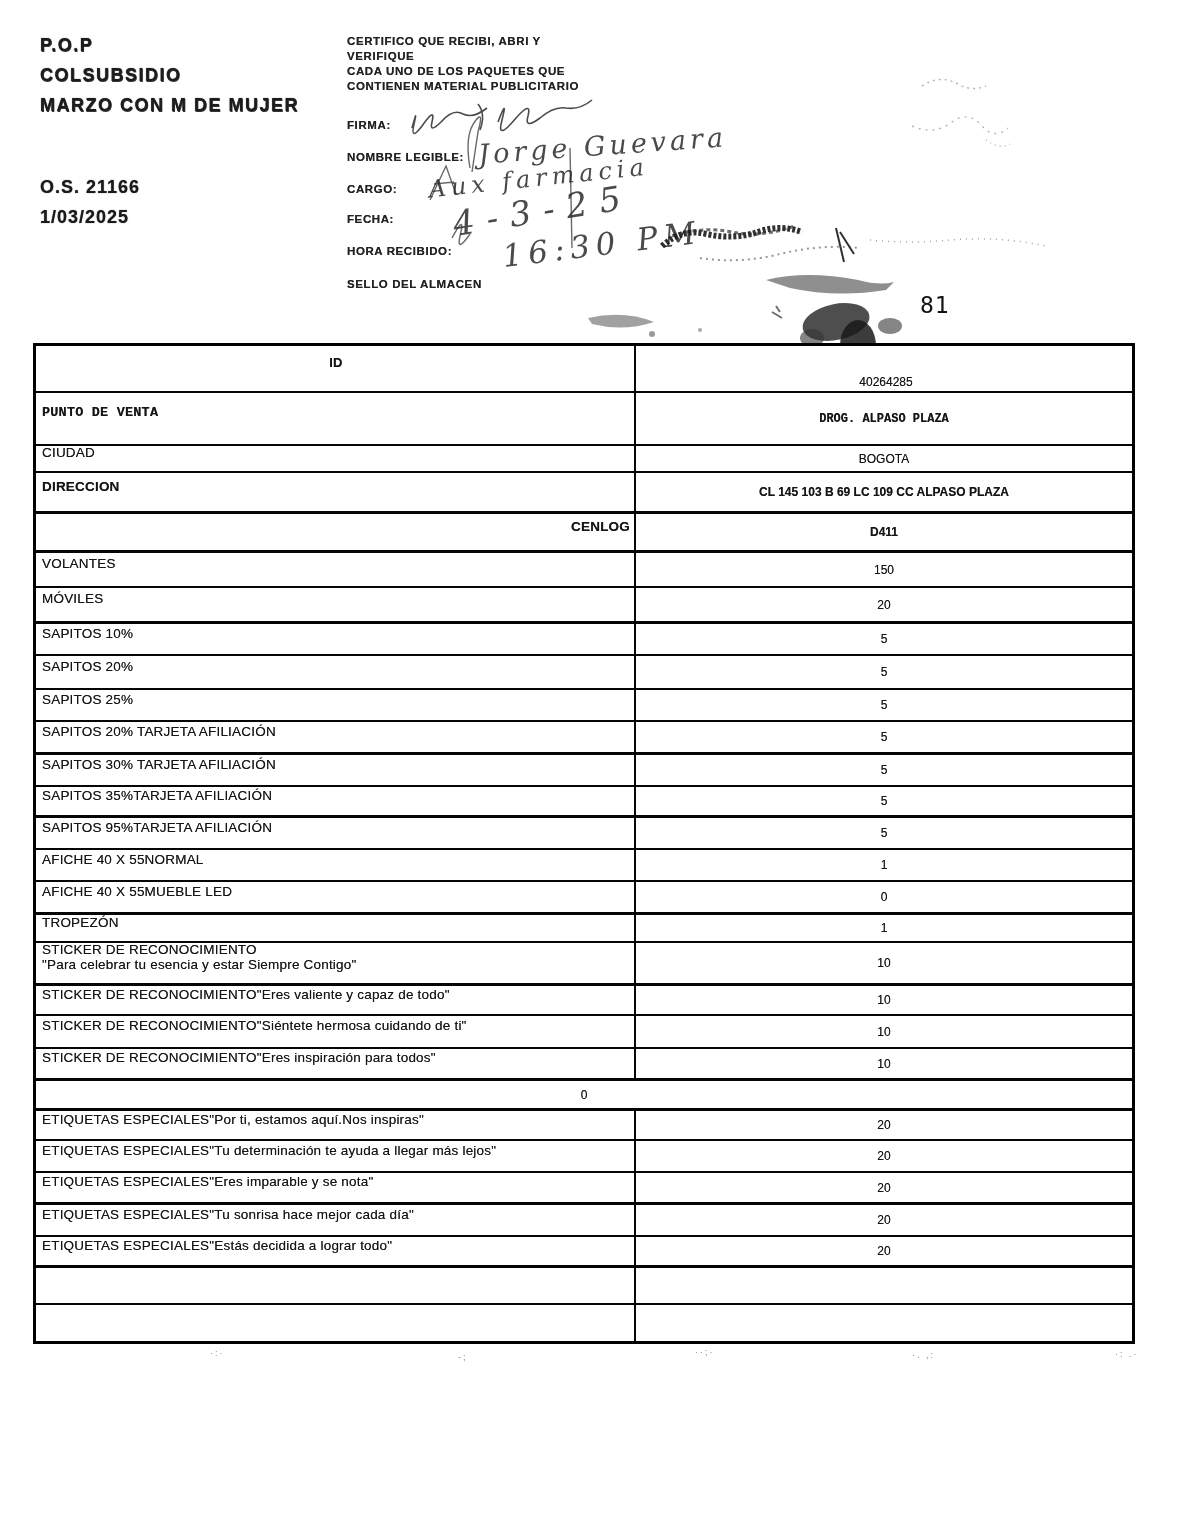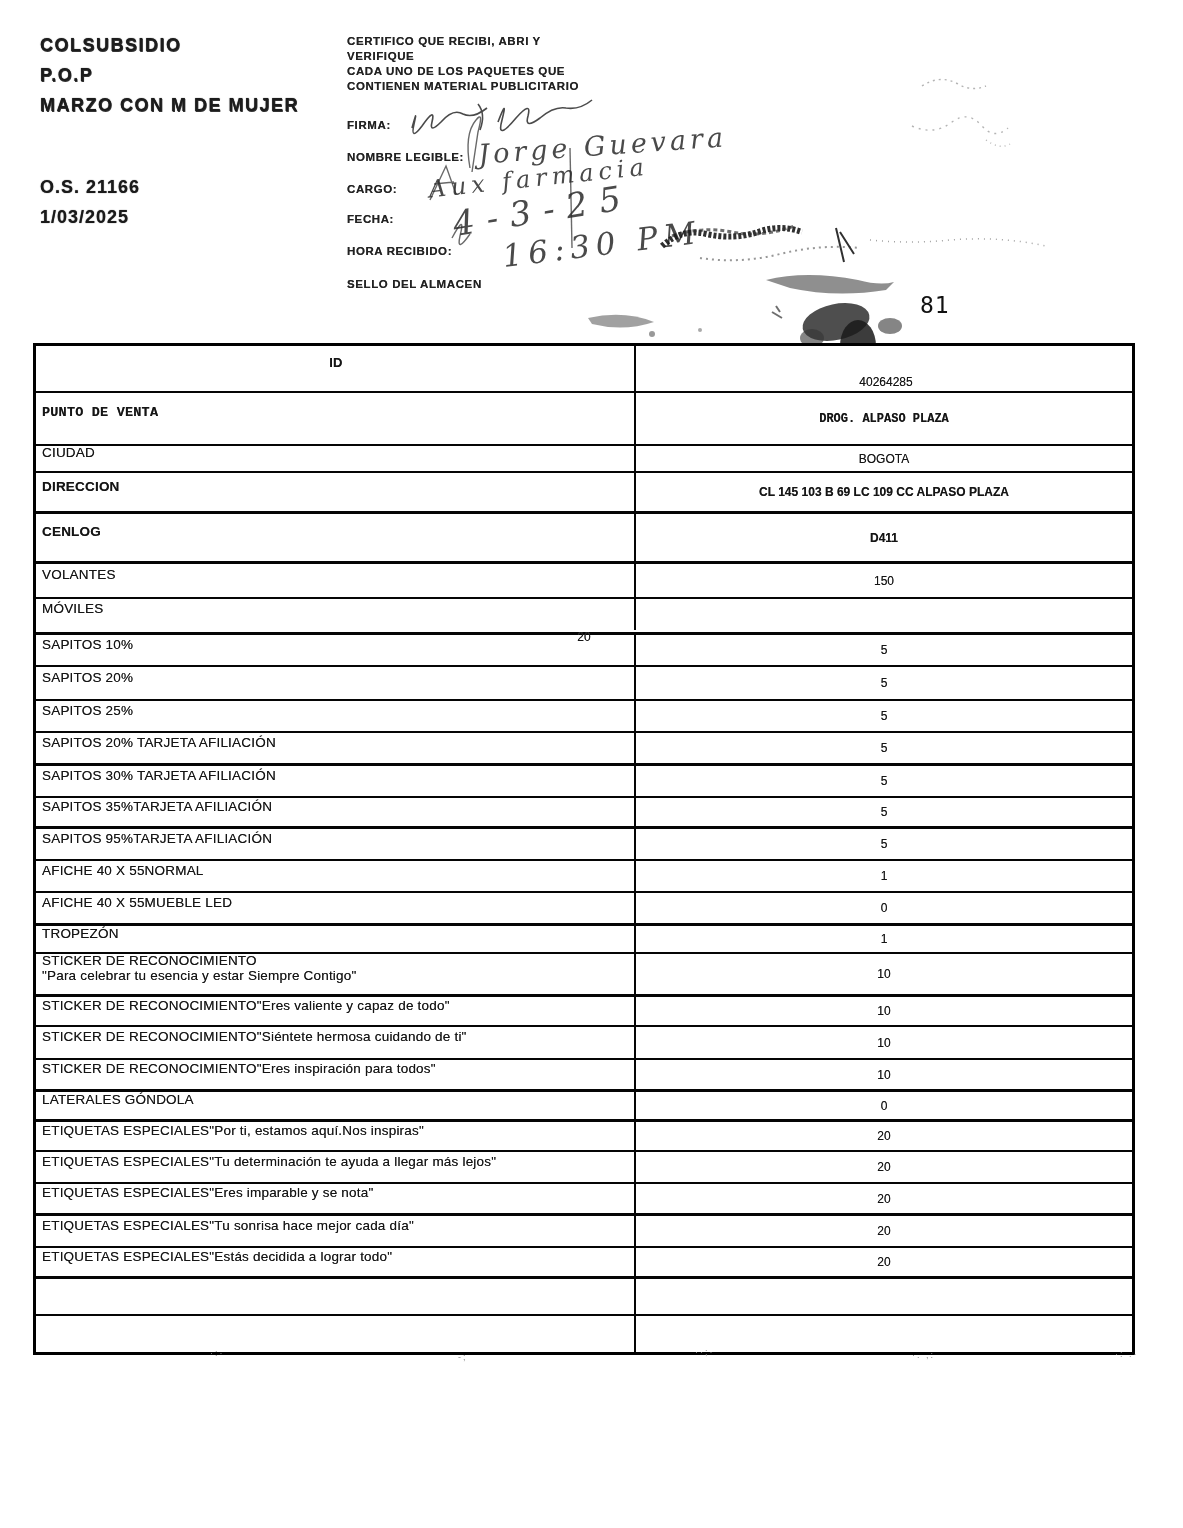--- a/index.html
+++ b/index.html
@@ -50,22 +50,22 @@
   .sub{font-size:13.5px;}
   
   .speck{position:absolute;color:#8a8a8a;font-size:9px;letter-spacing:2px;}
 </style>
 </head>
 <body>
 
 <div class="page">
 
   <div class="brand">
+    <div>P.O.P</div>
     <div>COLSUBSIDIO</div>
-    <div>P.O.P</div>
     <div>MARZO CON M DE MUJER</div>
   </div>
   <div class="osblock">
     <div>O.S. 21166</div>
     <div>1/03/2025</div>
   </div>
 
   <div class="cert">
     <div>CERTIFICO QUE RECIBI, ABRI Y</div>
     <div>VERIFIQUE</div>
@@ -148,33 +148,33 @@
         <div class="t-value">
           <span>BOGOTA</span>
         </div>
       </div>
       <div class="t-row thick" style="height: 41px;">
         <div class="t-label b">DIRECCION</div>
         <div class="t-value b">
           <span>CL 145 103 B 69 LC 109 CC ALPASO PLAZA</span>
         </div>
       </div>
-      <div class="t-row thick" style="height: 50px;">
+      <div class="t-row thick" style="height: 39px; text-align: right;">
         <div class="t-label b">CENLOG</div>
         <div class="t-value b">
           <span>D411</span>
         </div>
       </div>
       <div class="t-row" style="height: 35px;">
         <div class="t-label">VOLANTES</div>
         <div class="t-value">
           <span>150</span>
         </div>
       </div>
-      <div class="t-row thick" style="height: 36px; flex-direction: column;">
+      <div class="t-row thick" style="height: 36px;">
         <div class="t-label">MÓVILES</div>
         <div class="t-value">
           <span>20</span>
         </div>
       </div>
       <div class="t-row" style="height: 32px;">
         <div class="t-label">SAPITOS 10%</div>
         <div class="t-value">
           <span>5</span>
         </div>
@@ -254,21 +254,20 @@
           <span>10</span>
         </div>
       </div>
       <div class="t-row thick" style="height: 32px;">
         <div class="t-label">STICKER DE RECONOCIMIENTO"Eres inspiración para todos"</div>
         <div class="t-value">
           <span>10</span>
         </div>
       </div>
       <div class="t-row thick" style="height: 30px;">
-        <div class="t-label">LATERALES GÓNDOLA</div>
         <div class="t-value">
           <span>0</span>
         </div>
       </div>
       <div class="t-row" style="height: 30px;">
         <div class="t-label">ETIQUETAS ESPECIALES"Por ti, estamos aquí.Nos inspiras"</div>
         <div class="t-value">
           <span>20</span>
         </div>
       </div>

